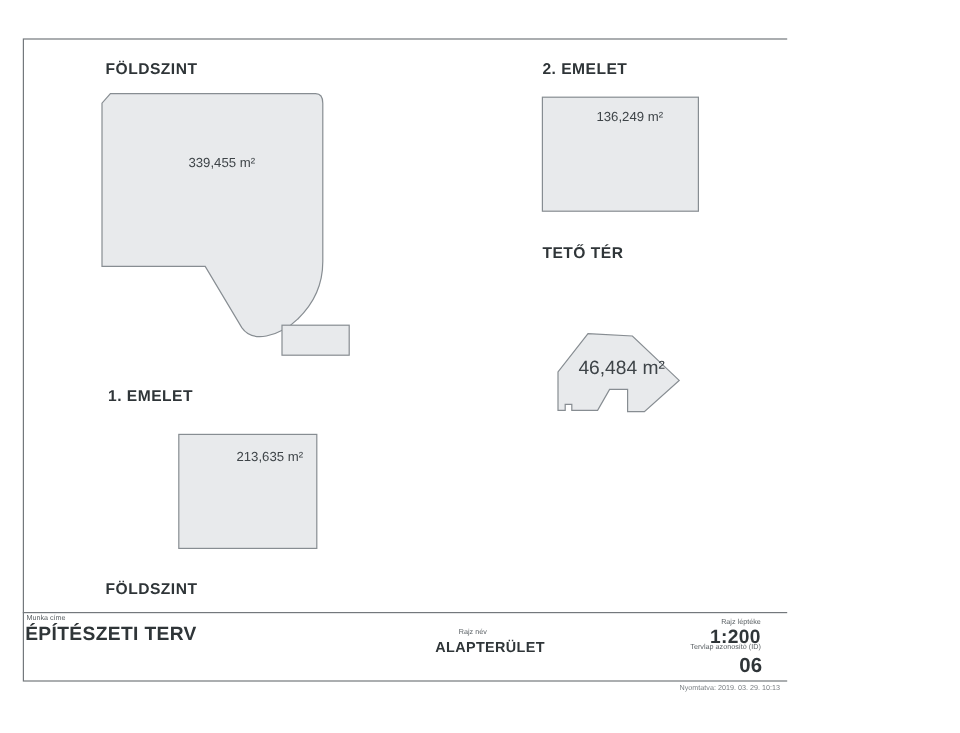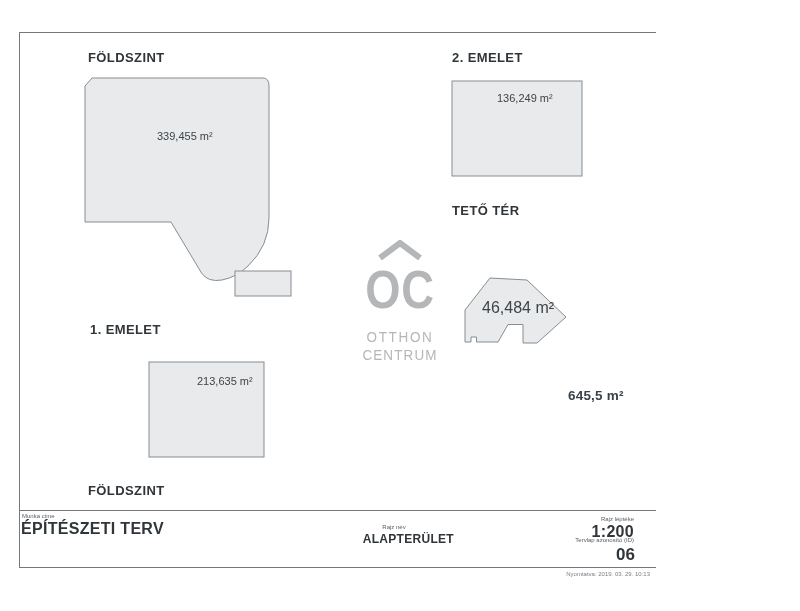--- a/index.html
+++ b/index.html
@@ -61,31 +61,22 @@
   <div class="abs heading" style="left:452px;top:203px;">TETŐ TÉR</div>
   <div class="abs heading" style="left:90px;top:322px;">1. EMELET</div>
   <div class="abs heading" style="left:88px;top:483px;">FÖLDSZINT</div>
 
   <div class="abs area-label" style="left:157px;top:130px;">339,455 m²</div>
   <div class="abs area-label" style="left:497px;top:92px;">136,249 m²</div>
   <div class="abs area-label" style="left:197px;top:375px;">213,635 m²</div>
   <div class="abs area-label" style="left:482px;top:299px;font-size:16px;">46,484 m²</div>
 
   <div class="abs summary" style="left:568px;top:388px;">
-    <div>645,5 m²</div>
   </div>
 
-  <div class="abs" style="left:346px;top:240px;width:108px;text-align:center;">
-    <svg width="108" height="20" viewBox="0 0 108 20" style="display:block;">
-      <polyline points="34,18 54,3 74,18" fill="none" stroke="#b5b6b8" stroke-width="6"></polyline>
-    </svg>
-    <div class="wm wm-oc" style="margin-top:2px;">OC</div>
-    <div class="wm wm-word" style="margin-top:14px;">OTTHON</div>
-    <div class="wm wm-word" style="margin-top:3px;letter-spacing:1.2px;">CENTRUM</div>
-  </div>
 
   <div class="abs tb-line" style="left:19px;top:510px;width:762px;"></div>
 
   <div class="abs tiny-label" style="left:22px;top:513px;">Munka címe</div>
   <div class="abs tb-strong" style="left:21px;top:520px;">ÉPÍTÉSZETI TERV</div>
 
   <div class="abs tiny-label" style="left:334px;top:524px;width:120px;text-align:center;">Rajz név</div>
   <div class="abs tb-strong" style="left:334px;top:532px;width:120px;text-align:right;font-size:12px;">ALAPTERÜLET</div>
 
   <div class="abs tiny-label tb-right" style="right:22px;top:516px;">Rajz léptéke</div>

